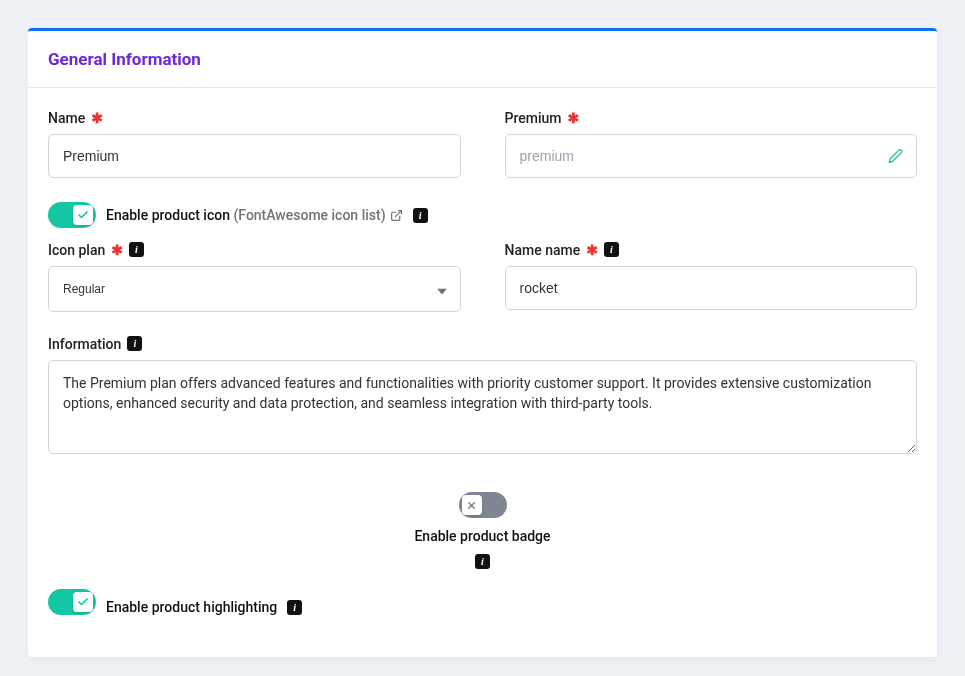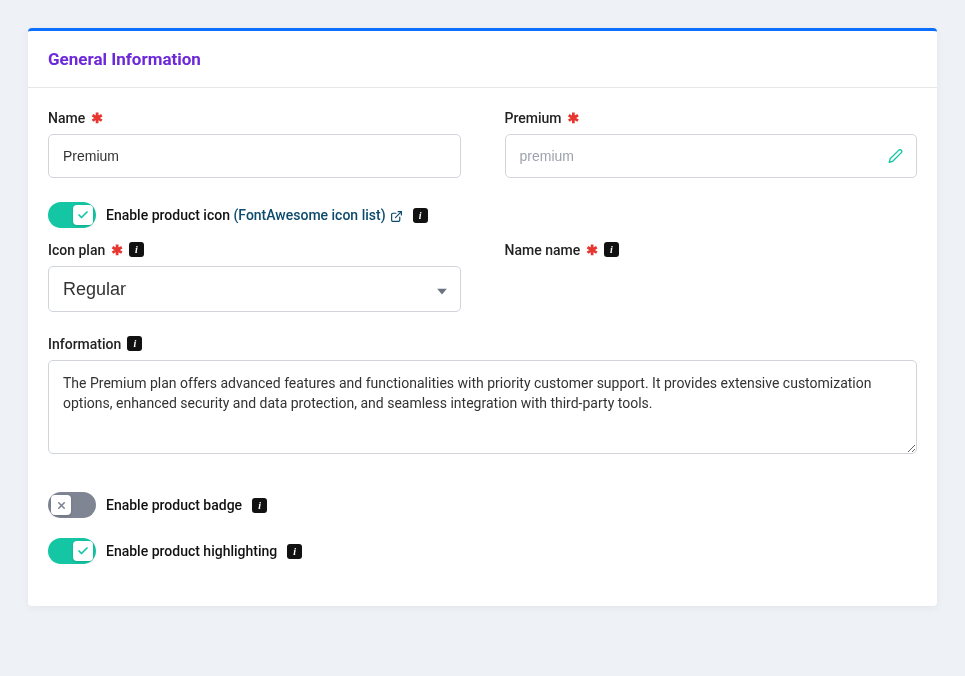--- a/index.html
+++ b/index.html
@@ -136,34 +136,34 @@
     }
     .toggle.off .toggle-knob {
       left: 3px;
     }
     .toggle-label {
       font-size: 14px;
       font-weight: 500;
       color: #111;
     }
     .link {
-      color: #0c4a6e;
+      color: #737373;
       text-decoration: none;
       display: inline-flex;
-      align-items: flex-end;
+      align-items: center;
       gap: 4px;
     }
     .select-wrap {
       position: relative;
     }
     .select-input {
       width: 100%;
       height: 46px;
       padding: 0 14px;
-      font-size: 18px;
+      font-size: 12px;
       border: 1px solid #d1d5db;
       border-radius: 5px;
       background: #fff;
       color: #333;
       outline: none;
       appearance: none;
       cursor: pointer;
     }
     .select-caret {
       position: absolute;
@@ -175,23 +175,25 @@
     }
     textarea.text-input {
       height: 94px;
       padding: 12px 14px;
       resize: vertical;
       line-height: 1.45;
       font-family: inherit;
     }
     .section-gap {
       margin-top: 34px;
+      flex-direction: column;
     }
     .toggle-spacer {
       margin-top: 20px;
+      align-items: flex-end;
     }
   </style>
 </head>
 <body>
 
 <div class="card">
   <div class="card-header">
     <h2 class="card-title">General Information</h2>
   </div>
   <div class="card-body">
@@ -259,20 +261,21 @@
               </svg>
           </span>
         </div>
       </div>
       <div class="col">
         <div class="field-label">
           <span>Name name</span>
           <span class="required">✱</span>
           <span class="info-icon">i</span>
         </div>
+        <input type="text" class="text-input" value="rocket" style="">
       </div>
     </div>
 
     <div>
       <div class="field-label">
         <span>Information</span>
         <span class="info-icon">i</span>
       </div>
       <textarea class="text-input" style="">The Premium plan offers advanced features and functionalities with priority customer support. It provides extensive customization options, enhanced security and data protection, and seamless integration with third-party tools.</textarea>
     </div>

